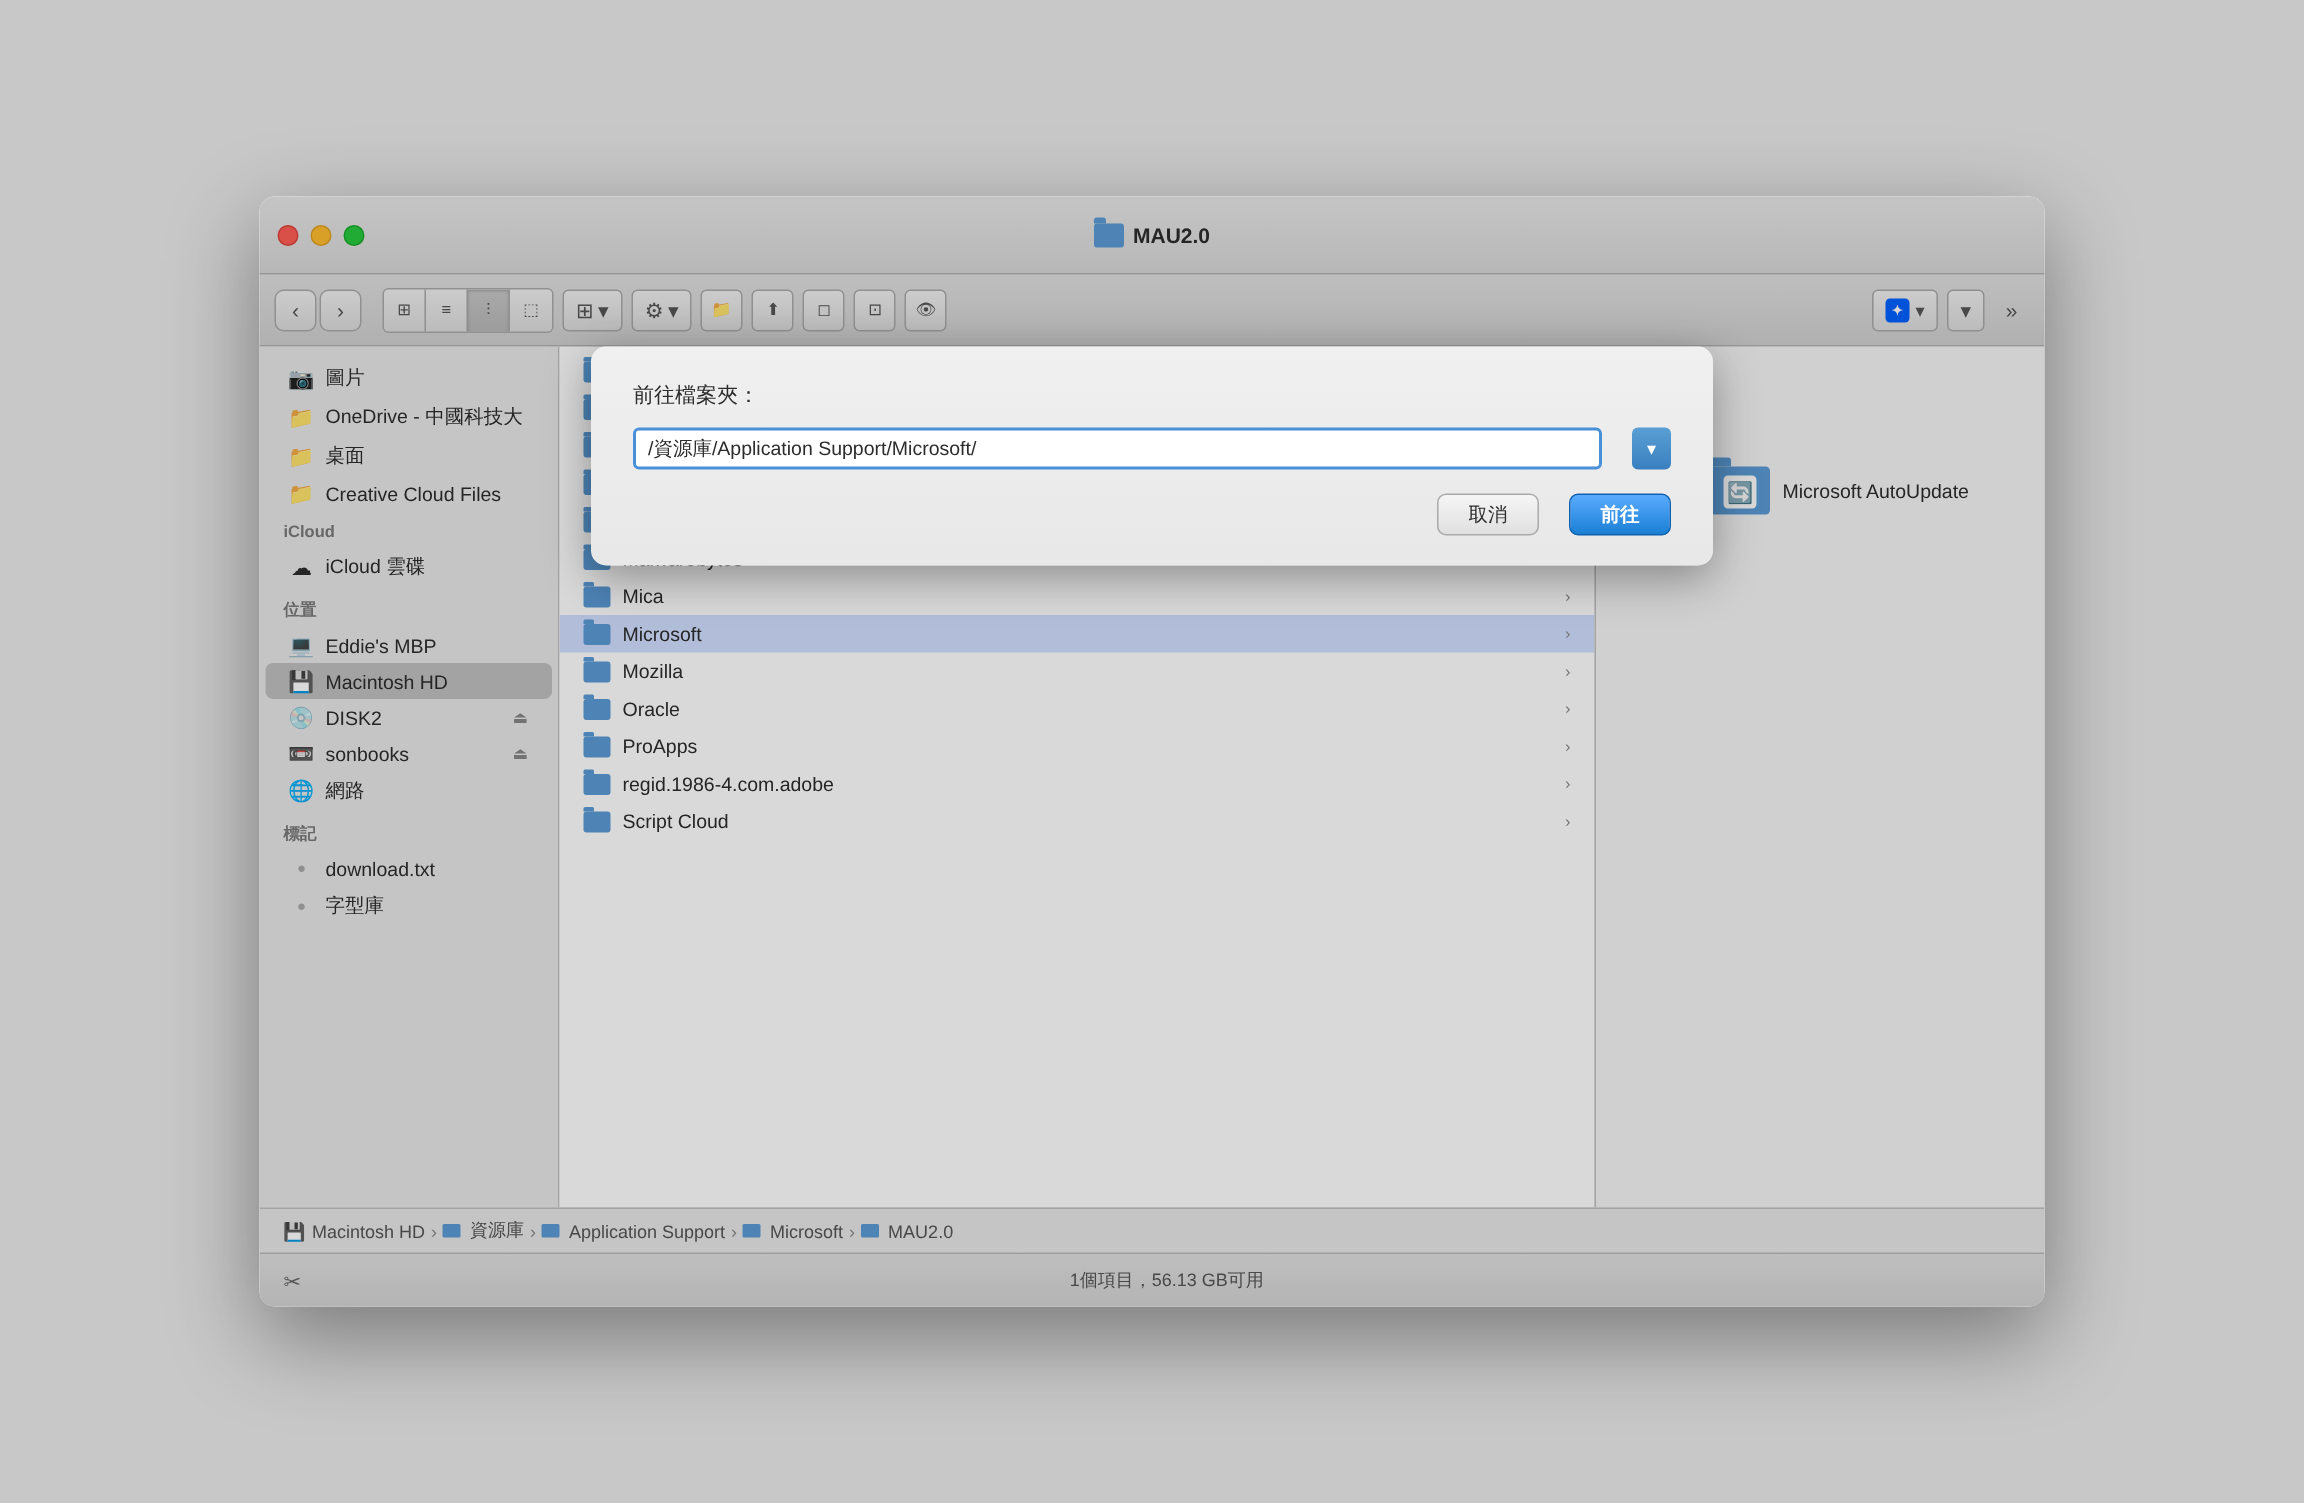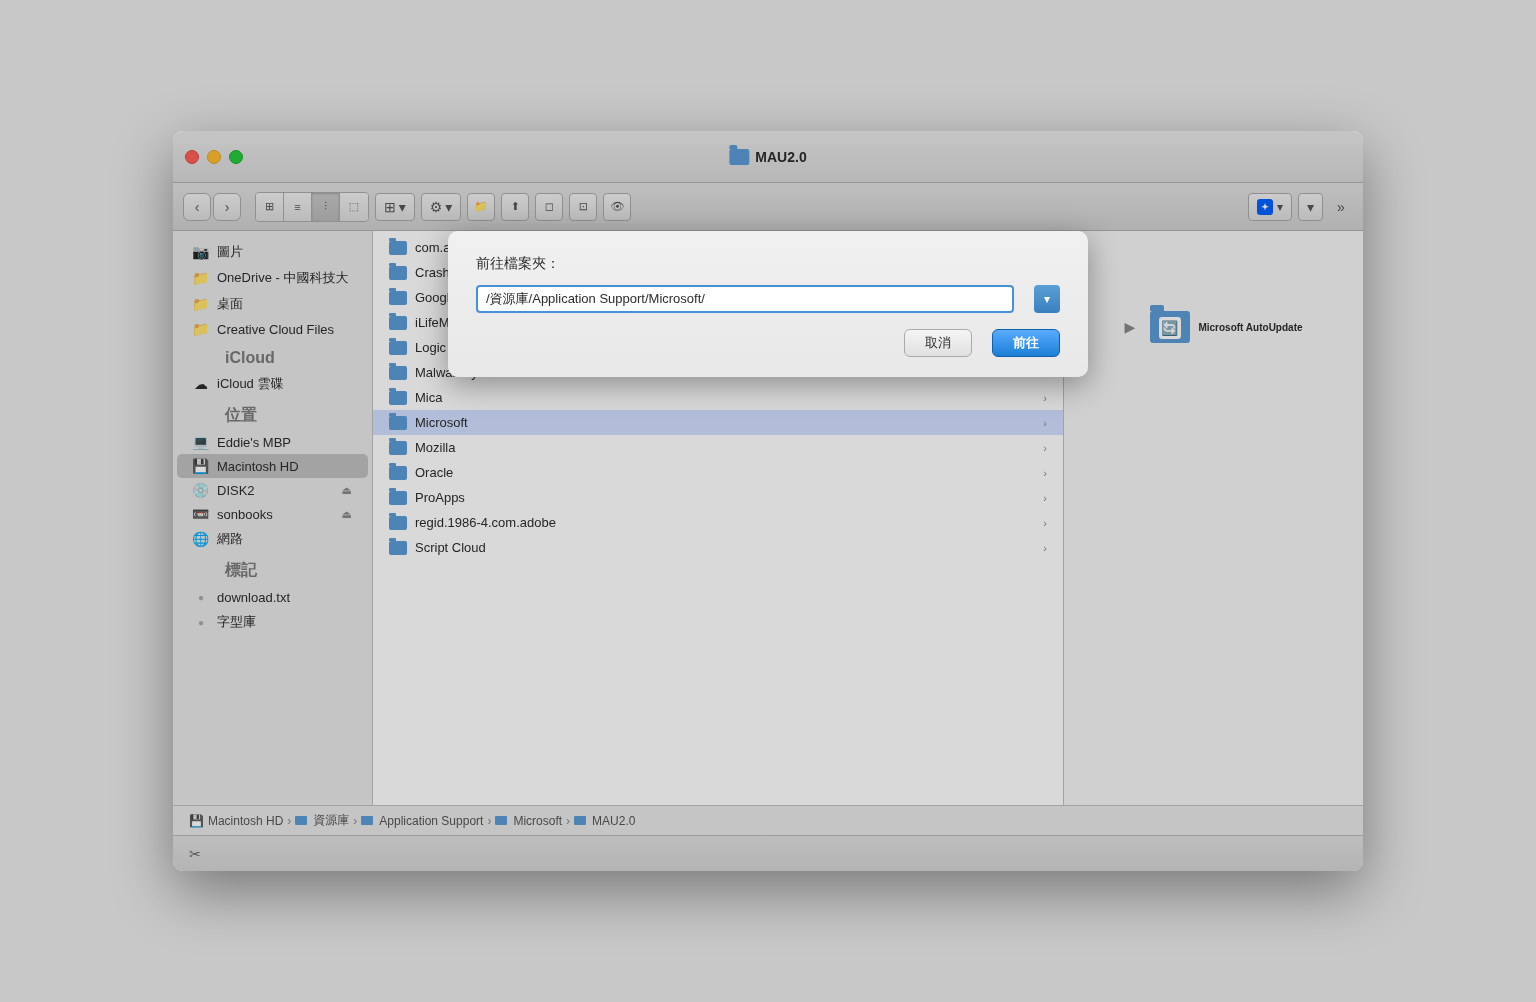--- a/index.html
+++ b/index.html
@@ -180,26 +180,25 @@
       background: #e8e8e8;
       border-right: 1px solid #c0c0c0;
       display: flex;
       flex-direction: column;
       overflow-y: auto;
       flex-shrink: 0;
       padding: 8px 0;
     }
 
     .sidebar-section-label {
-      font-size: 16px;
+      font-size: 11px;
       font-weight: 700;
       color: #7a7a7a;
       padding: 8px 16px 4px;
       text-transform: none;
-      margin-left: 36px;
     }
 
     .sidebar-item {
       display: flex;
       align-items: center;
       gap: 8px;
       padding: 4px 16px;
       font-size: 13px;
       color: #2c2c2c;
       cursor: pointer;
@@ -335,21 +334,21 @@
       top: 0; left: 0; right: 0; bottom: 0;
       background: rgba(0,0,0,0.15);
       display: flex;
       align-items: flex-start;
       justify-content: center;
       padding-top: 100px;
       z-index: 100;
     }
 
     .dialog {
-      width: 640px;
+      width: 748px;
       background: linear-gradient(to bottom, #f0f0f0, #e8e8e8);
       border-radius: 10px;
       box-shadow: 0 8px 30px rgba(0,0,0,0.35);
       padding: 24px 28px 20px;
     }
 
     .dialog-title {
       font-size: 14px;
       font-weight: 400;
       color: #2c2c2c;
@@ -659,21 +658,21 @@
       <div style="margin-top: 60px; display: flex; align-items: center; gap: 10px;">
 
         <div style="width: 16px; height: 16px; color: #888; font-size: 14px;">▶</div>
         <div style="display: flex; align-items: center; gap: 8px;">
           <div style="position: relative; display: inline-block;">
             <div style="width: 40px; height: 32px; background: #5b9bd5; border-radius: 3px; position: relative;">
               <div style="position: absolute; top: -6px; left: 0; width: 14px; height: 6px; background: #5b9bd5; border-radius: 2px 2px 0 0;"></div>
             </div>
             <div style="position: absolute; top: 6px; left: 50%; transform: translateX(-50%); width: 22px; height: 22px; background: #fff; border-radius: 3px; display: flex; align-items: center; justify-content: center; font-size: 14px;">🔄</div>
           </div>
-          <span style="font-size: 10px; color: #2c2c2c; font-weight: bold;">Microsoft AutoUpdate</span>
+          <span style="font-size: 13px; color: #2c2c2c;">Microsoft AutoUpdate</span>
         </div>
       </div>
     </div>
   </div>
 
   <div class="breadcrumb-bar">
     <div class="breadcrumb-folder">
       <span style="font-size:12px;">💾</span>
       <span>Macintosh HD</span>
     </div>
@@ -694,20 +693,21 @@
     </div>
     <span class="breadcrumb-sep">›</span>
     <div class="breadcrumb-folder">
       <span style="display:inline-block; width:12px; height:9px; background:#5b9bd5; border-radius:1px; vertical-align:middle; margin-right:2px;"></span>
       <span>MAU2.0</span>
     </div>
   </div>
 
   <div class="status-bar">
     <span class="bottom-left-icon">✂</span>
+    <span style="flex:1; text-align:center;">1個項目，56.13 GB可用</span>
   </div>
 
   <div class="dialog-overlay">
     <div class="dialog">
       <div class="dialog-title">前往檔案夾：</div>
       <div class="dialog-input-row">
         <input class="dialog-input" value="/資源庫/Application Support/Microsoft/" style="">
         <button class="dialog-dropdown-btn">▾</button>
       </div>
       <div class="dialog-buttons">

